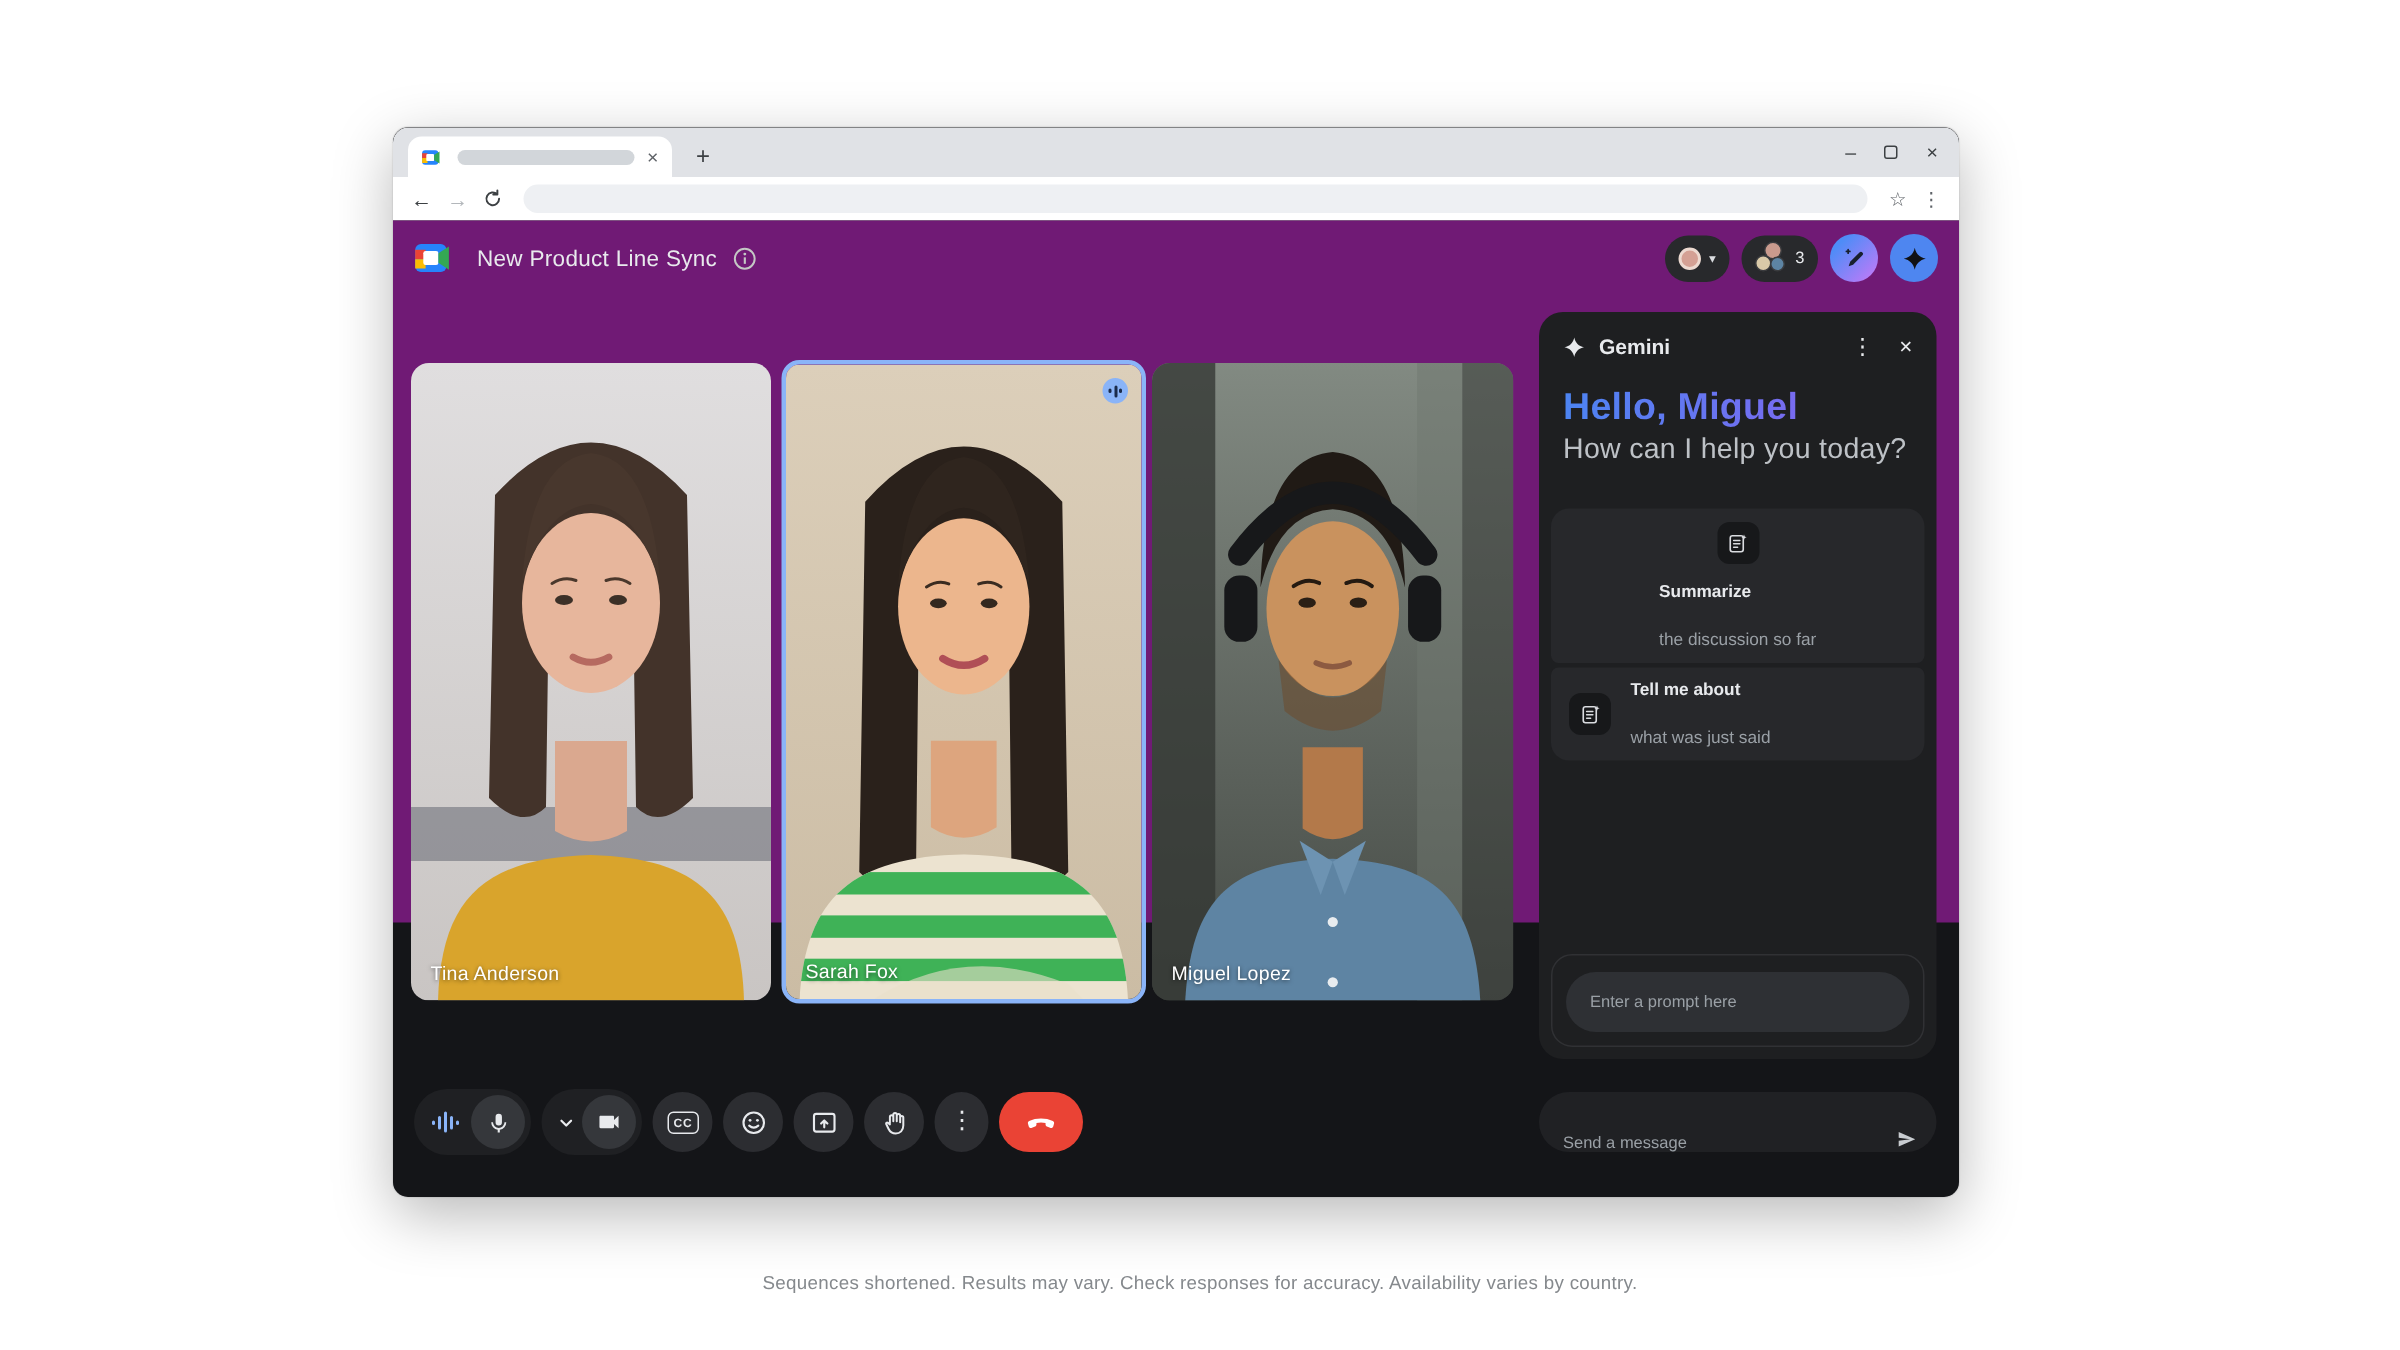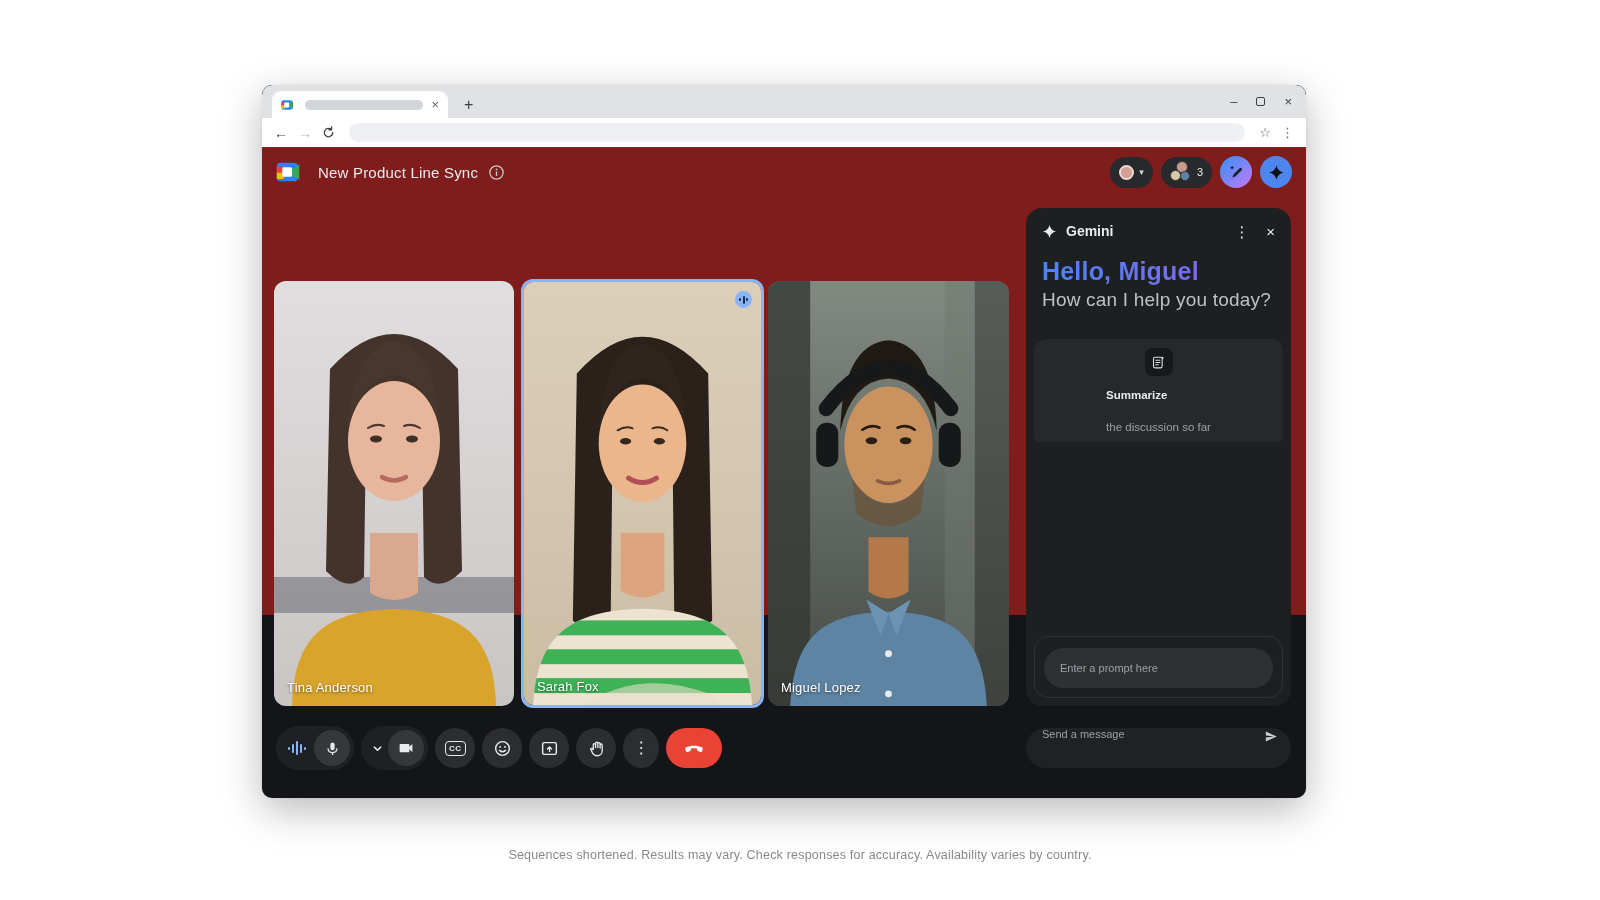--- a/index.html
+++ b/index.html
@@ -22,21 +22,21 @@
     align-items:center; color:#3c4043; font-size:13px; }
   .maxi { width:9px; height:9px; border:1.5px solid #3c4043; border-radius:2px; display:inline-block; }
   .toolbar { height:29px; background:#ffffff; display:flex; align-items:center;
     padding:0 12px; gap:10px; }
   .navg { color:#3c4043; font-size:14px; line-height:1; }
   .navg.fwd { color:#b3b7bb; }
   .addressbar { flex:1; height:19px; background:#eef0f3; border-radius:10px; margin:0 4px; }
   .toolg { color:#5f6368; font-size:13px; line-height:1; }
 
   
-  .app { position:relative; height:468px; background:#7f1d1d; }
+  .app { position:relative; height:468px; background:#701a75; }
   .meet-header { position:absolute; top:0; left:0; right:0; height:50px;
     display:flex; align-items:center; padding:0 14px; }
   .meet-title { color:#e8eaed; font-size:15px; margin-left:11px; letter-spacing:.2px; }
   .info-btn { margin-left:10px; display:flex; align-items:center; }
   .hdr-right { margin-left:auto; display:flex; align-items:center; gap:8px; }
   .hdr-pill { height:31px; background:#28292c; border-radius:16px; display:flex;
     align-items:center; padding:0 9px; gap:5px; }
   .ring-av { width:15px; height:15px; border:2px solid #ecd9d0; border-radius:50%;
     background:#d4a094; }
   .caret { color:#dadce0; font-size:9px; }
@@ -47,21 +47,21 @@
     border-radius:50%; background:#d9c9a8; border:1px solid #3a3b3e; }
   .av-cluster .a3 { position:absolute; left:10px; top:10px; width:10px; height:10px;
     border-radius:50%; background:#5d84a3; border:1px solid #3a3b3e; }
   .count { color:#e8eaed; font-size:11px; }
   .round-btn { width:32px; height:32px; border-radius:50%; display:flex;
     align-items:center; justify-content:center; }
   .pencil-btn { background:linear-gradient(135deg,#4e8cf7 20%,#b27cf8 85%); }
   .gemini-btn { background:#4e86f0; }
 
   
-  .tile { position:absolute; top:95px; height:425px; border-radius:12px; overflow:hidden;margin-top:39px; }
+  .tile { position:absolute; top:95px; height:425px; border-radius:12px; overflow:hidden; }
   .tile svg { display:block; width:100%; height:100%; }
   .tile-name { position:absolute; left:13px; bottom:11px; color:#fff; font-size:13px;
     text-shadow:0 1px 3px rgba(0,0,0,.55); letter-spacing:.2px; }
   .tile1 { left:12px;  width:240px; }
   .tile2 { left:259px; width:243px; border:3px solid #8ab4f8; top:93px; height:429px; }
   .tile3 { left:506px; width:241px; }
   .audio-chip { position:absolute; top:9px; right:9px; width:17px; height:17px;
     border-radius:50%; background:#8ab4f8; display:flex; align-items:center;
     justify-content:center; gap:1.5px; }
   .audio-chip i { display:block; width:2px; border-radius:1px; background:#1b2c4d; }
@@ -93,21 +93,21 @@
     align-items:center; padding:0 16px; }
   .prompt-pill input, .chatbar input { border:0; outline:0; background:transparent;
     color:#e8eaed; font-size:11px; width:100%; font-family:"Liberation Sans",sans-serif; }
   .prompt-pill input::placeholder, .chatbar input::placeholder { color:#9aa0a6; }
   .disclaimer { margin-top:9px; padding:0 4px; color:#9aa0a6; font-size:8.5px;
     line-height:1.5; }
   .disclaimer .link { color:#b9bdc2; text-decoration:underline; }
 
   
   .chatbar { position:absolute; left:764px; top:581px; width:265px; height:40px;
-    background:#202124; border-radius:20px; display:flex; align-items:flex-start;
+    background:#202124; border-radius:20px; display:flex; align-items:flex-end;
     padding:0 13px 0 16px; gap:23px; }
 
   
   .controls { position:absolute; left:14px; top:579px; height:44px; display:flex;
     align-items:center; gap:7px; }
   .ctl-pill { height:44px; background:#1f2023; border-radius:22px; display:flex;
     align-items:center; padding:0 4px 0 9px; gap:5px; }
   .inner-circ { width:36px; height:36px; border-radius:50%; background:#35373b;
     display:flex; align-items:center; justify-content:center; }
   .ctl-circ { width:40px; height:40px; border-radius:50%; background:#2c2d31;
@@ -319,20 +319,33 @@
                 <rect x="3" y="2.6" width="10.4" height="12.8" rx="1.8" fill="none" stroke="#dadce0" stroke-width="1.3"></rect>
                 <path d="M5.7 6.3h5M5.7 9h5M5.7 11.7h3.2" stroke="#dadce0" stroke-width="1.2" stroke-linecap="round"></path>
                 <path d="M14 1.6l.6 1.5 1.5.6-1.5.6-.6 1.5-.6-1.5-1.5-.6 1.5-.6z" fill="#dadce0"></path>
               </svg>
             </span>
             <span>
               <div class="sugg-title">Summarize</div>
               <div class="sugg-sub">the discussion so far</div>
             </span>
           </div>
+          <div class="sugg last">
+            <span class="sugg-ic">
+              <svg width="15" height="15" viewBox="0 0 18 18">
+                <rect x="3" y="2.6" width="10.4" height="12.8" rx="1.8" fill="none" stroke="#dadce0" stroke-width="1.3"></rect>
+                <path d="M5.7 6.3h5M5.7 9h5M5.7 11.7h3.2" stroke="#dadce0" stroke-width="1.2" stroke-linecap="round"></path>
+                <path d="M14 1.6l.6 1.5 1.5.6-1.5.6-.6 1.5-.6-1.5-1.5-.6 1.5-.6z" fill="#dadce0"></path>
+              </svg>
+            </span>
+            <span>
+              <div class="sugg-title">Tell me about</div>
+              <div class="sugg-sub">what was just said</div>
+            </span>
+          </div>
         </div>
         <div class="gem-bottom">
           <div class="prompt-pill">
             <input type="text" placeholder="Enter a prompt here" style="">
           </div>
         </div>
       </div>
 
       <div class="chatbar">
         <input type="text" placeholder="Send a message" style="">

